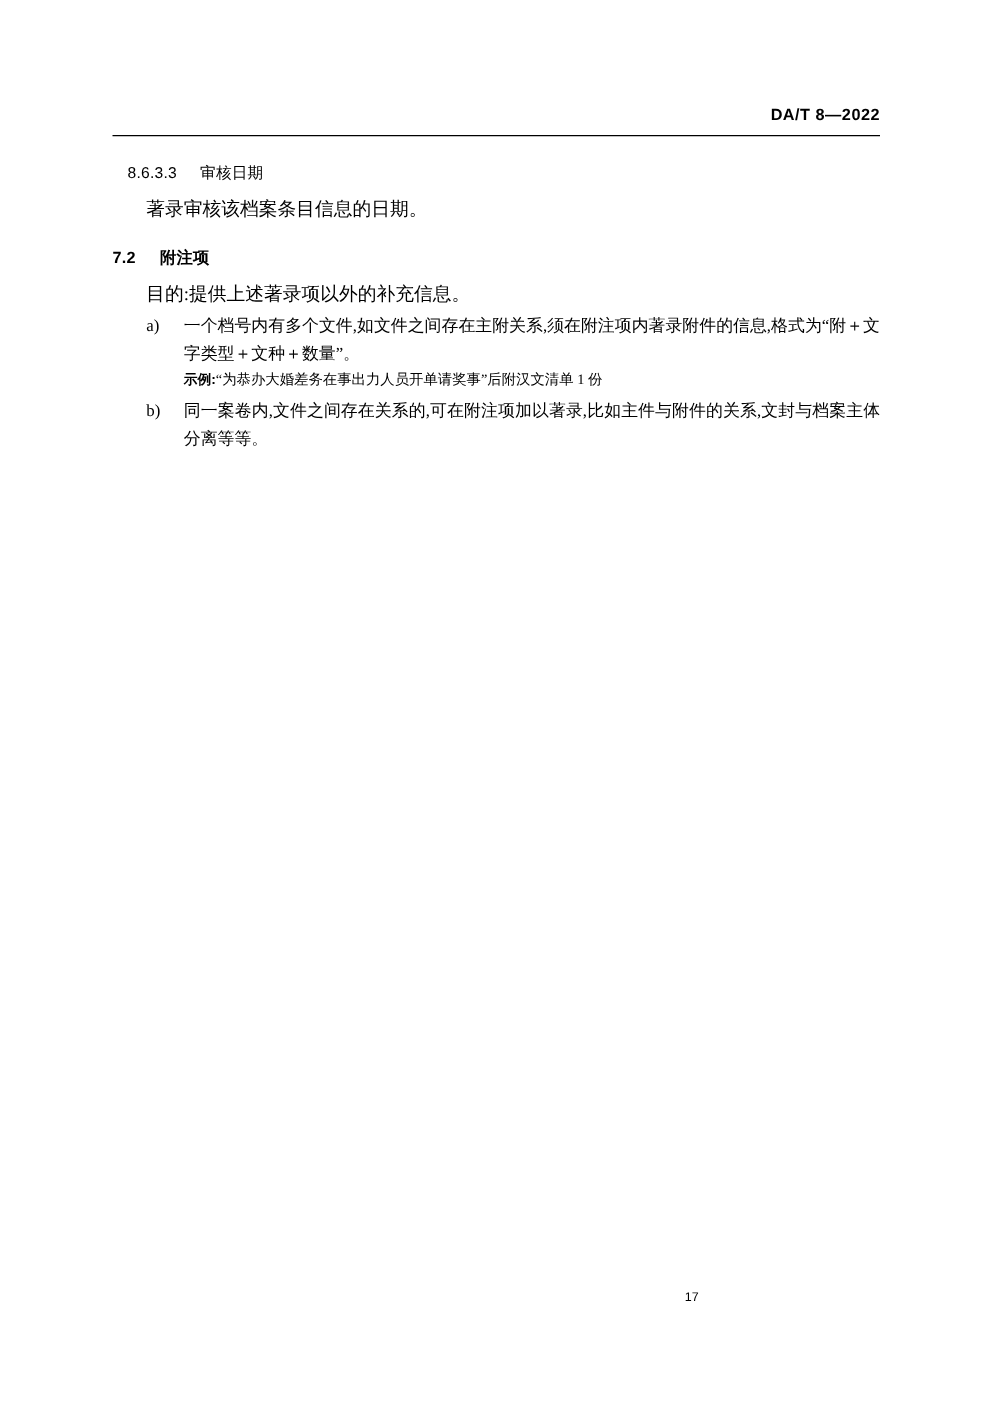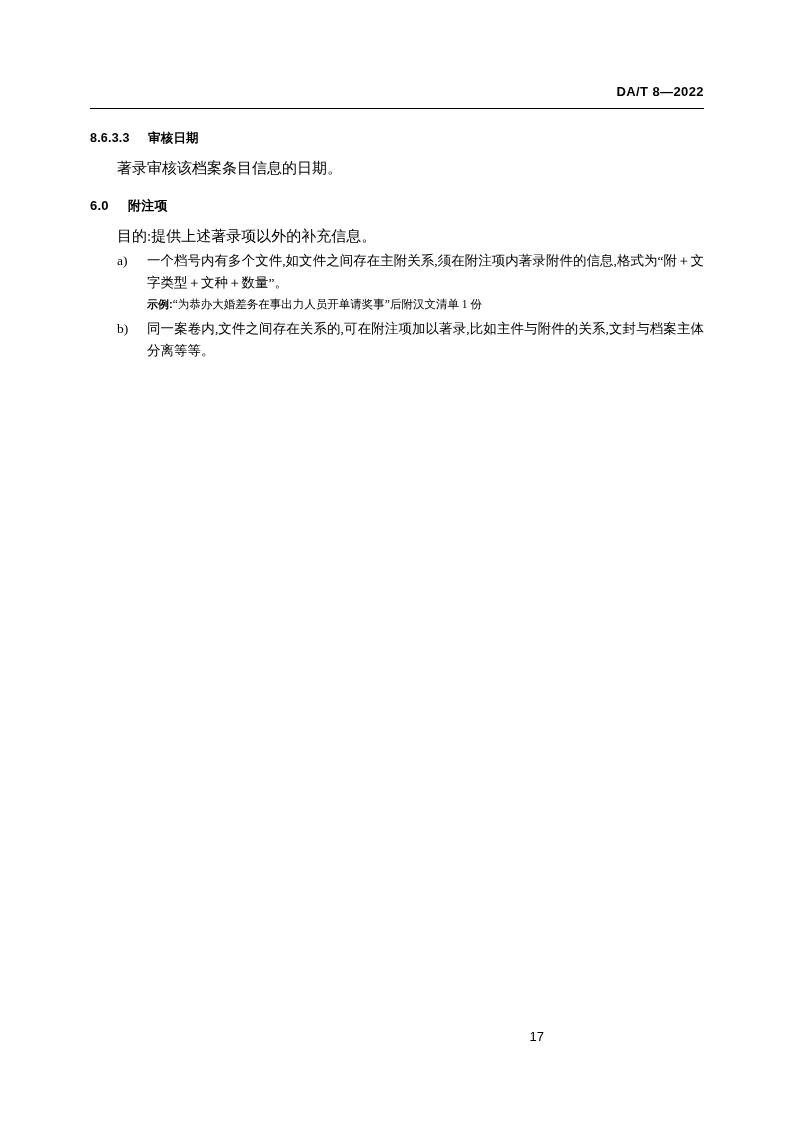--- a/index.html
+++ b/index.html
@@ -48,24 +48,24 @@
   }
   
   .content {
     position: absolute;
     left: 90px;
     top: 130px;
     width: 614px;
   }
   .h3 {
     font-family: "Liberation Sans", sans-serif;
-    font-weight: bold;
+    font-weight: normal;
     font-size: 12.5px;
     letter-spacing: 0.2px;
-    margin: 0 0 10px 0;
+    margin: 0 0 10px 12px;
   }
   .h3 .num {
     display: inline-block;
     min-width: 58px;
   }
   .h2 {
     font-family: "Liberation Sans", sans-serif;
     font-weight: bold;
     font-size: 13px;
     letter-spacing: 0.2px;
@@ -114,45 +114,45 @@
     font-size: 11px;
   }
   .example-cont {
     font-size: 11.5px;
     line-height: 19px;
     padding-left: 110px;
   }
   
   .footer {
     position: absolute;
-    right: 104px;
+    right: 89px;
     bottom: 78px;
     font-family: "Liberation Sans", sans-serif;
-    font-size: 13px;
+    font-size: 10px;
   }
 </style>
 </head>
 <body>
 
 <div class="page">
 
   <div class="header">
     <span class="header-std">DA/T 8—2022</span>
     <div class="header-line"></div>
   </div>
 
   <div class="content">
 
     <div class="h3">
       <span class="num">8.6.3.3</span><span>审核日期</span>
     </div>
     <p class="body">著录审核该档案条目信息的日期。</p>
 
     <div class="h2">
-      <span class="num">6.0</span><span>附注项</span>
+      <span class="num">7.2</span><span>附注项</span>
     </div>
     <p class="body">目的:提供上述著录项以外的补充信息。</p>
 
     <div class="list">
 
       <div class="list-item">
         <span class="marker">a)</span>
         <span>一个档号内有多个文件,如文件之间存在主附关系,须在附注项内著录附件的信息,格式为“附＋文字类型＋文种＋数量”。</span>
       </div>
       <div class="example">

